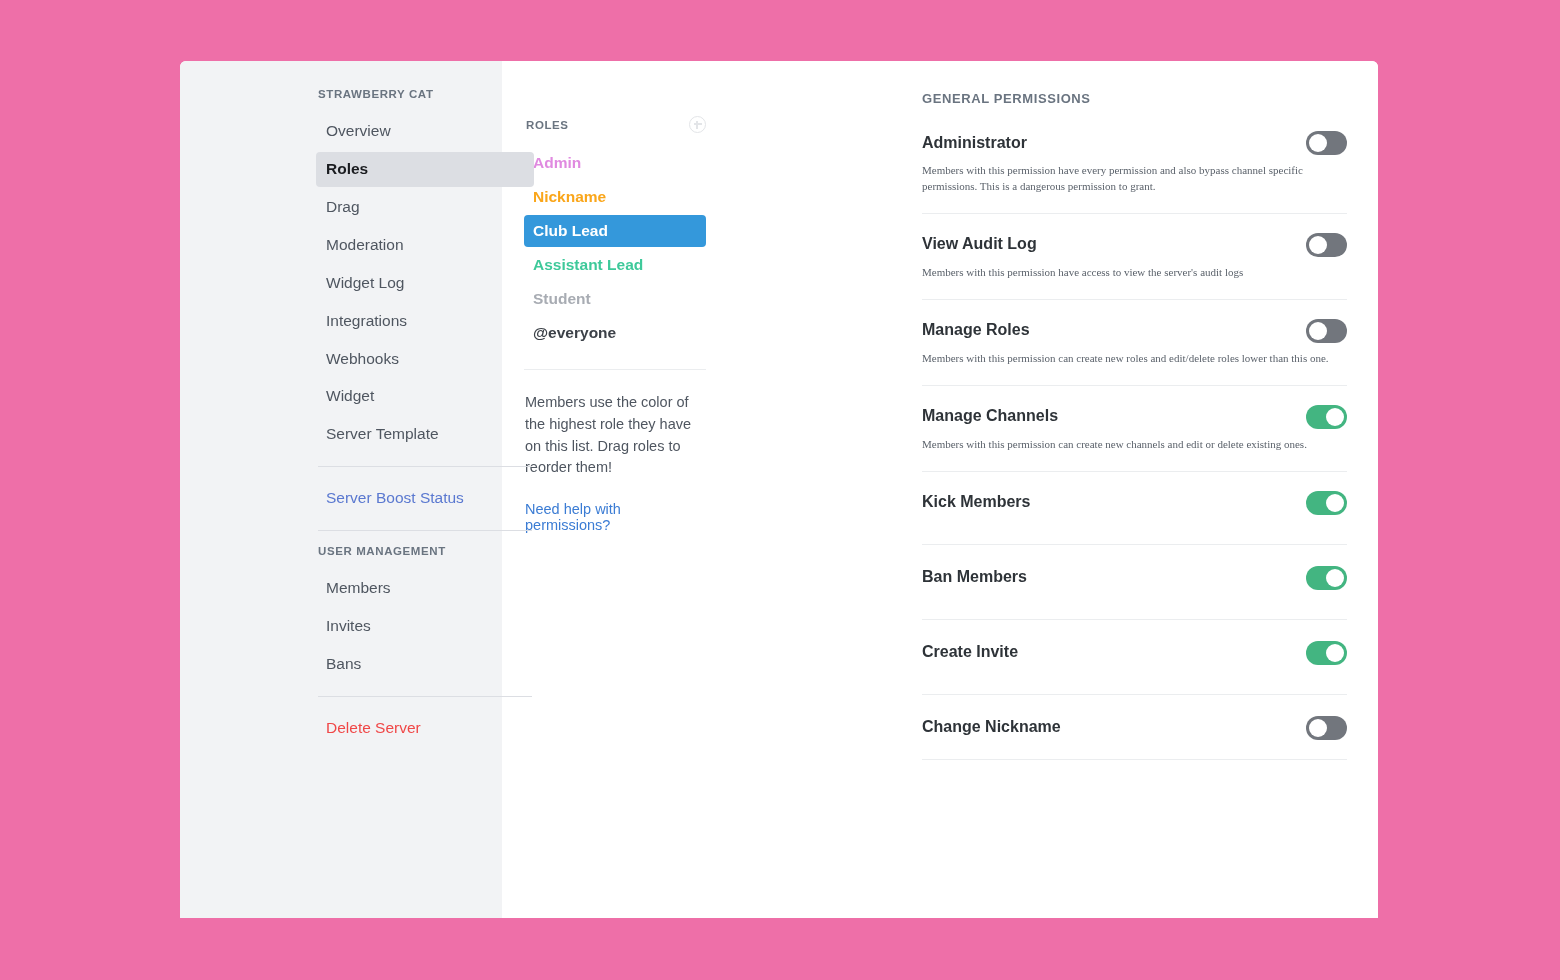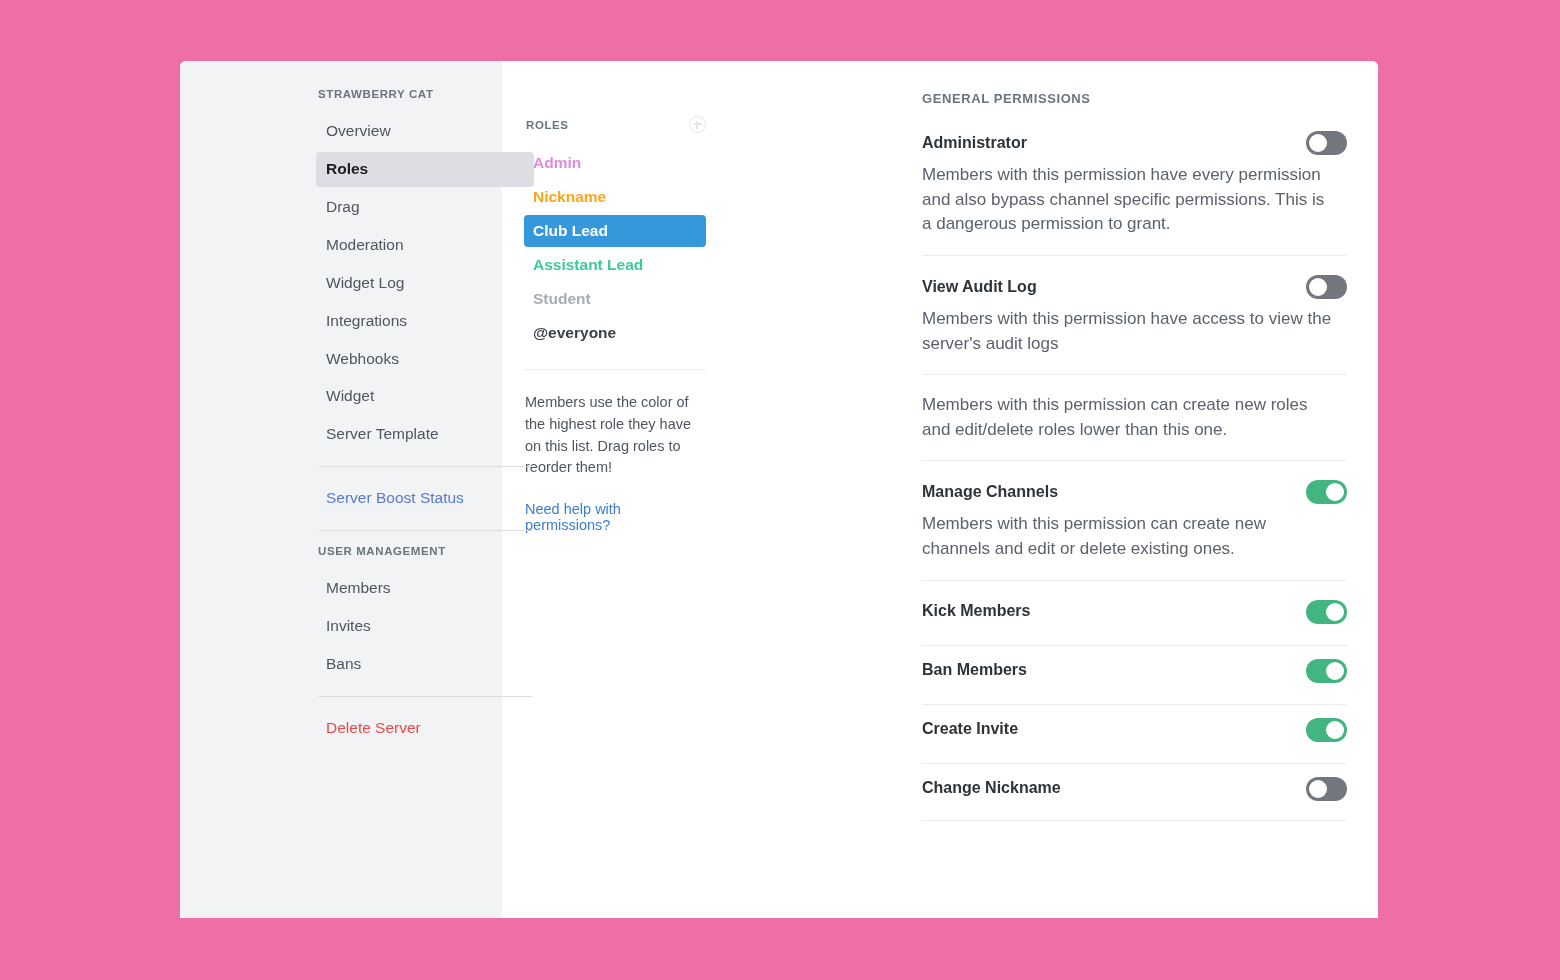--- a/index.html
+++ b/index.html
@@ -161,40 +161,41 @@
     text-transform: uppercase;
     margin-bottom: 24px;
   }
 
   .perm-row {
     padding: 0 0 18px 0;
     border-bottom: 1px solid #ebedef;
     margin-bottom: 18px;
     position: relative;
   }
-  .perm-row.compact { padding-bottom: 20px; margin-bottom: 12px; }
+  .perm-row.compact { padding-bottom: 28px; margin-bottom: 20px; }
 
   .perm-row-head {
     display: flex;
     align-items: center;
     justify-content: space-between;
     min-height: 26px;
   }
   .perm-name {
     font-size: 16px;
     font-weight: bold;
     color: #2e3338;
     line-height: 1.3;
   }
   .perm-desc {
-    font-size: 17px;
+    font-size: 11px;
     line-height: 1.45;
     color: #5b626b;
     margin-top: 7px;
     padding-right: 10px;
+    font-family: Liberation Serif, serif;
   }
 
   
   .toggle {
     width: 41px;
     height: 24px;
     border-radius: 12px;
     position: relative;
     flex: 0 0 41px;
     cursor: pointer;
@@ -293,20 +294,26 @@
           <div class="perm-row">
             <div class="perm-row-head">
               <div class="perm-name">View Audit Log</div>
               <div class="toggle" style="background: rgb(114, 118, 125);">
                 <div class="knob"></div>
               </div>
             </div>
             <div class="perm-desc">Members with this permission have access to view the server's audit logs</div>
           </div>
           <div class="perm-row">
+            <div class="perm-row-head">
+              <div class="perm-name">Manage Roles</div>
+              <div class="toggle" style="background: rgb(114, 118, 125);">
+                <div class="knob"></div>
+              </div>
+            </div>
             <div class="perm-desc">Members with this permission can create new roles and edit/delete roles lower than this one.</div>
           </div>
           <div class="perm-row">
             <div class="perm-row-head">
               <div class="perm-name">Manage Channels</div>
               <div class="toggle on" style="background: rgb(67, 181, 129);">
                 <div class="knob"></div>
               </div>
             </div>
             <div class="perm-desc">Members with this permission can create new channels and edit or delete existing ones.</div>

